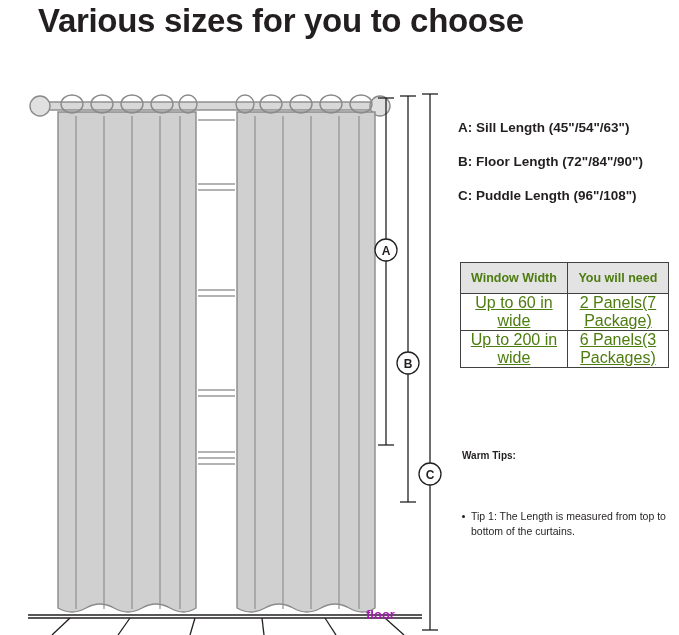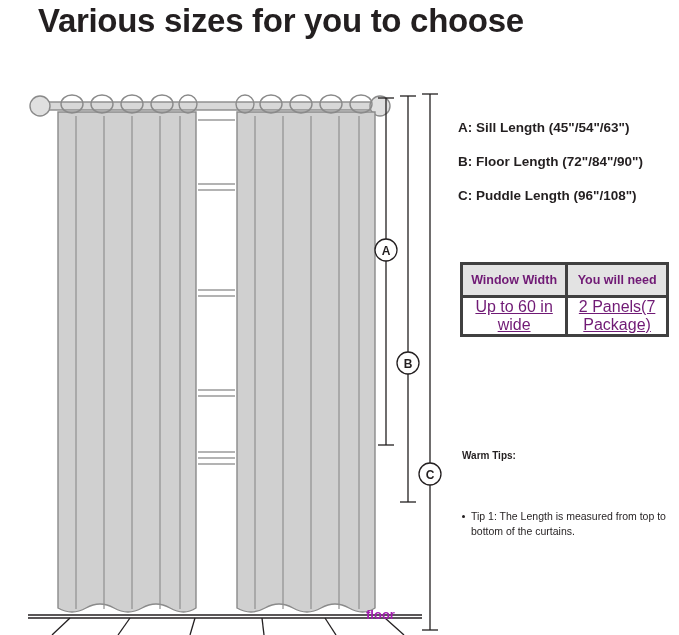--- a/index.html
+++ b/index.html
@@ -63,25 +63,25 @@
   #size-table {
     position: absolute;
     left: 460px;
     top: 262px;
     width: 209px;
     border-collapse: collapse;
     font-size: 11px;
   }
   #size-table th,
   #size-table td {
-    border: 3px solid #404040;
+    border: 1px solid #404040;
     text-align: center;
     padding: 0;
     height: 26px;
-    color: #701a75;
+    color: #4d7c0f;
   }
   #size-table thead th {
     background: #e3e3e3;
     font-size: 12.5px;
     font-weight: bold;
     height: 30px;
   }
   #size-table td {
     background: #ffffff;
     font-size: 16px;
@@ -251,20 +251,24 @@
       <tr>
         <th class="col-a">Window Width</th>
         <th class="col-b">You will need</th>
       </tr>
     </thead>
     <tbody>
       <tr>
         <td>Up to 60 in wide</td>
         <td>2 Panels(7 Package)</td>
       </tr>
+      <tr>
+        <td>Up to 200 in wide</td>
+        <td>6 Panels(3 Packages)</td>
+      </tr>
     </tbody>
   </table>
 
   <div id="tips">
     <div id="tips-title">Warm Tips:</div>
     <div class="tip">Tip 1: The Length is measured from top to bottom of the curtains.</div>
   </div>
 
 </div>
 

